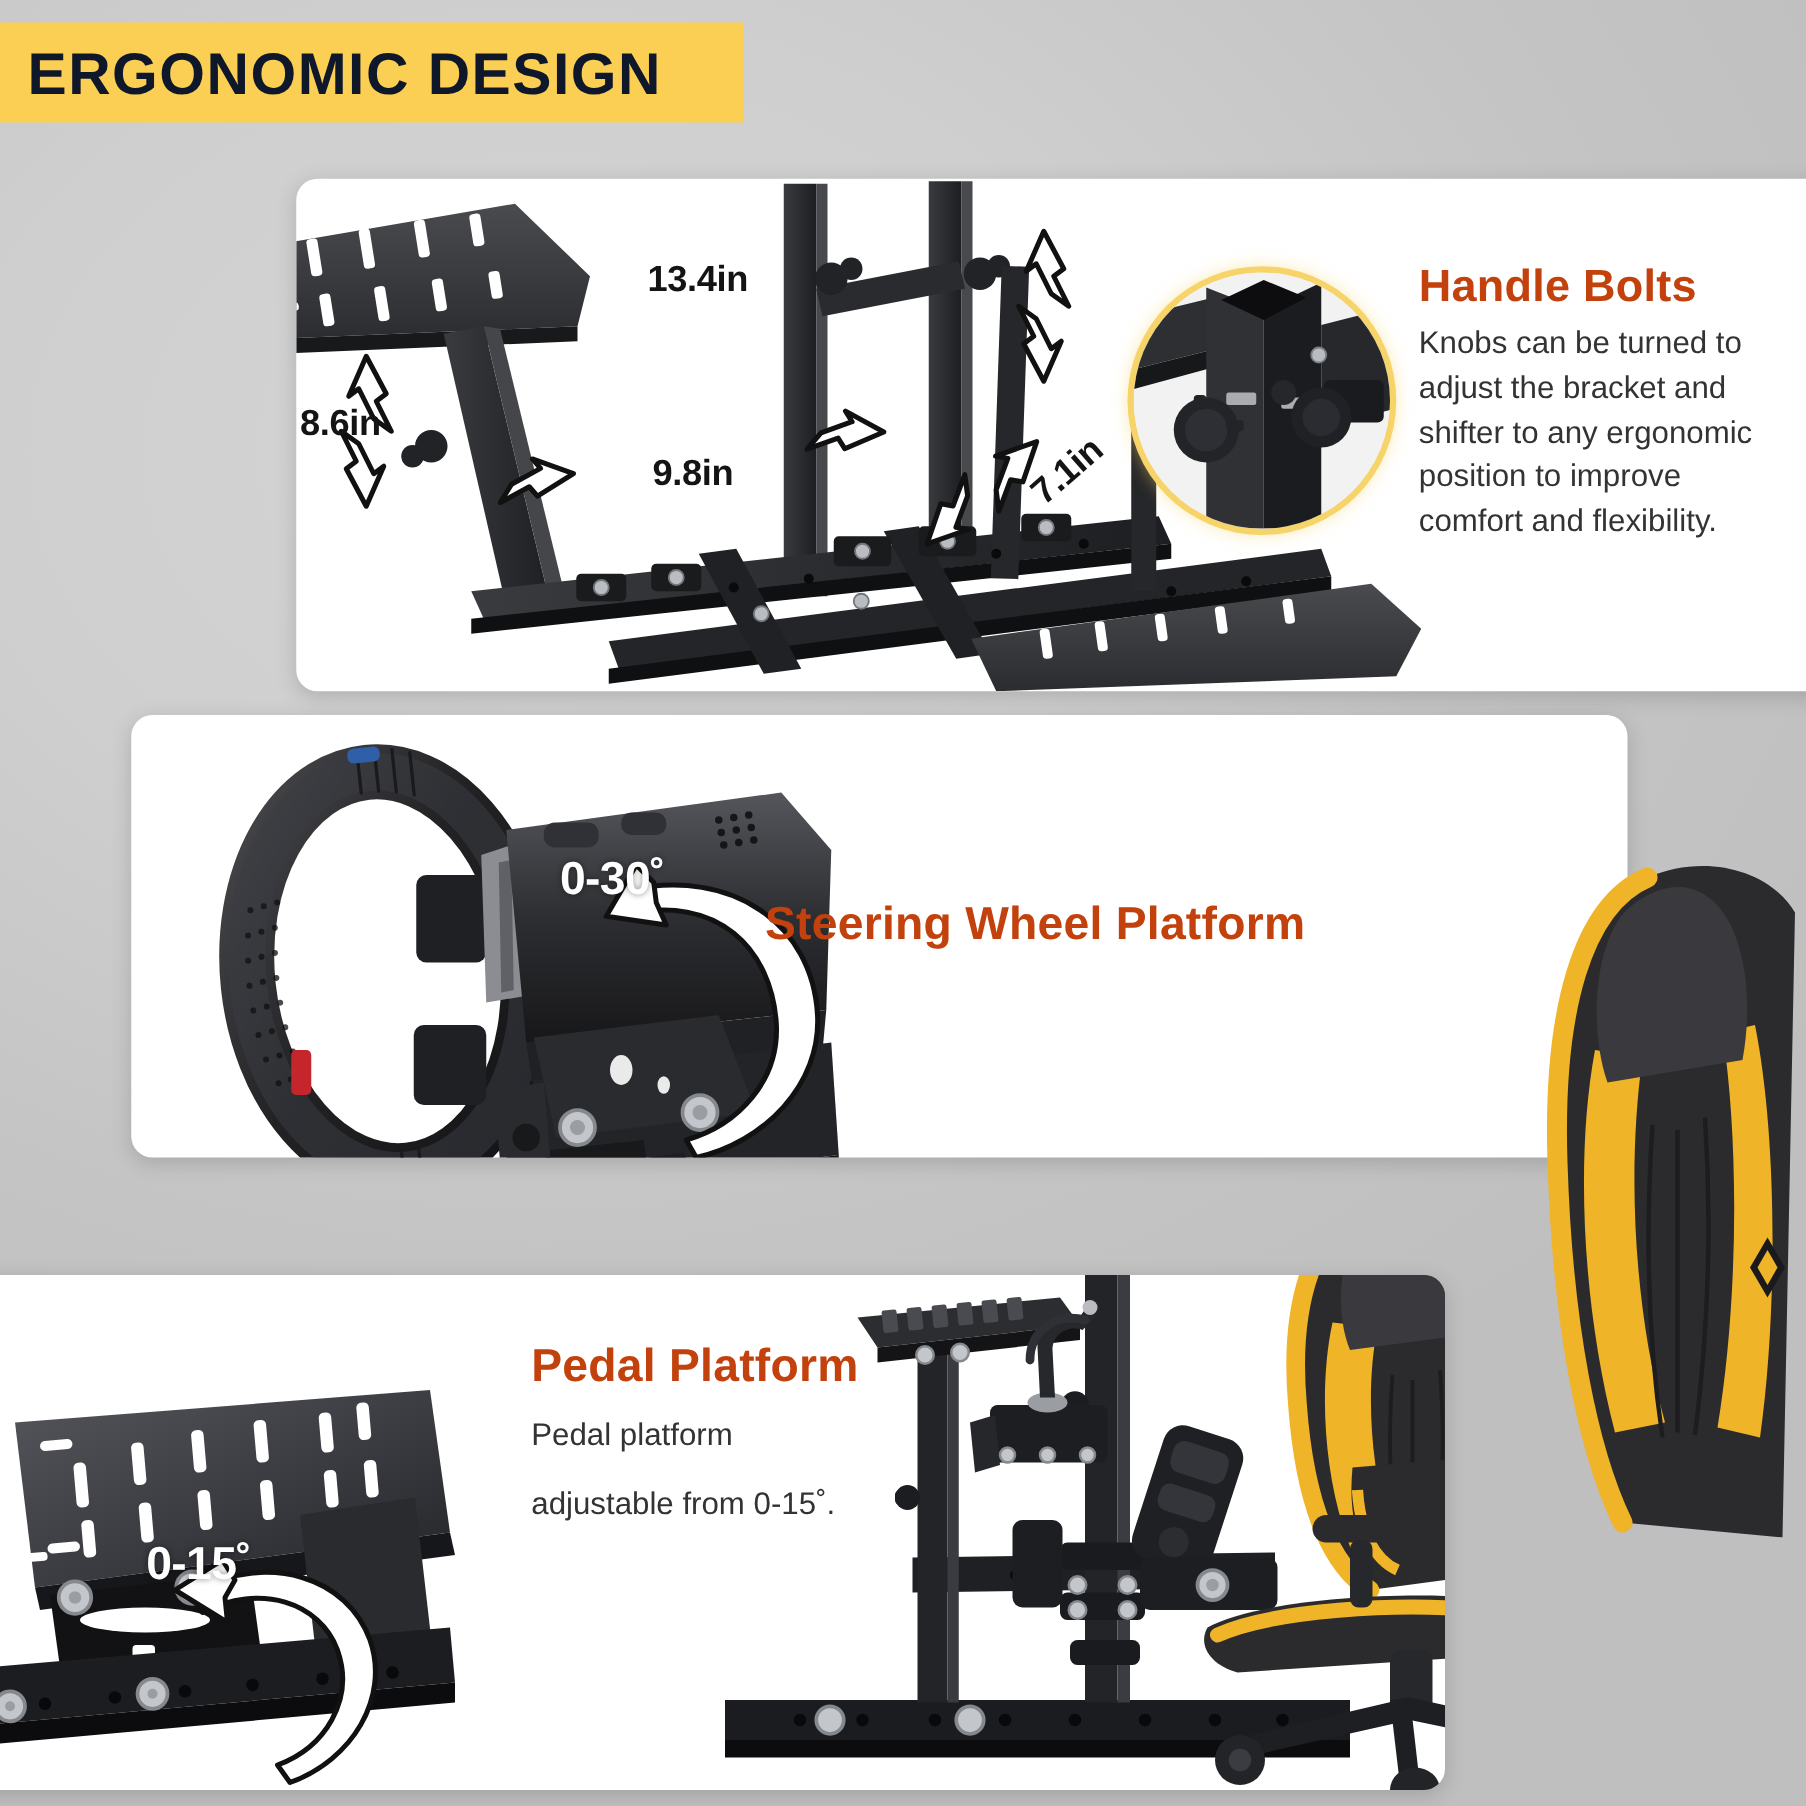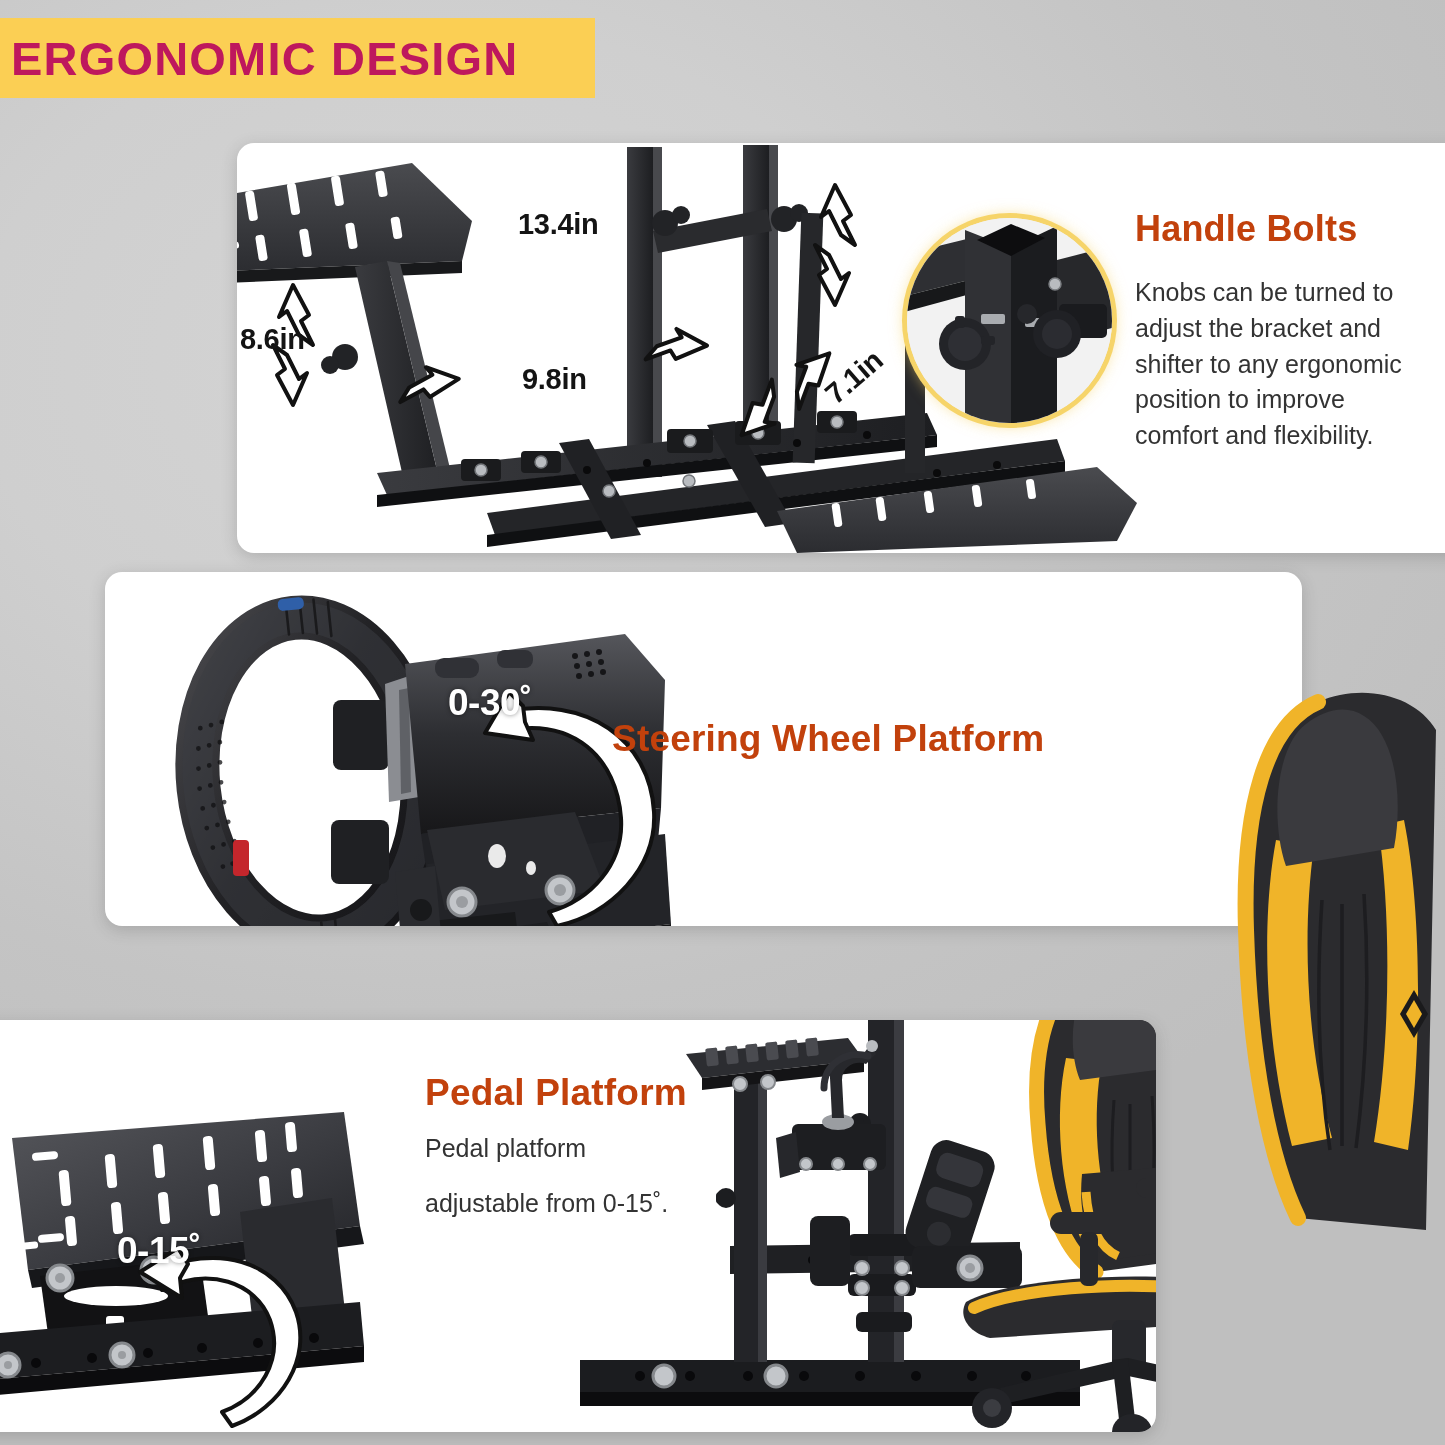--- a/index.html
+++ b/index.html
@@ -14,41 +14,41 @@
       radial-gradient(ellipse 1200px 900px at 30% 25%, #d4d4d4 0%, #cfcfcf 38%, #c4c4c4 72%, #bfbfbf 100%);
     overflow:hidden;
   }
 
   
   .banner{
     position:absolute;left:0;top:18px;width:595px;height:80px;
     background:#fbcf54;display:flex;align-items:center;
   }
   .banner-text{
-    color:#be185d;font-size:47px;font-weight:700;letter-spacing:1.2px;
-    padding-left:11px;white-space:nowrap;
+    color:#0f172a;font-size:47px;font-weight:700;letter-spacing:1.2px;
+    padding-left:22px;white-space:nowrap;
   }
 
   
   .card{
     position:absolute;background:#ffffff;border-radius:17px;
     box-shadow:0 4px 16px rgba(60,60,60,.22);
     overflow:hidden;
   }
   #card-handle{left:237px;top:143px;width:1300px;height:410px;}
   #card-wheel {left:105px;top:572px;width:1197px;height:354px;}
   #card-pedal {left:-60px;top:1020px;width:1216px;height:412px;}
 
   
   .txt{position:absolute;}
   .h-title{font-size:36px;font-weight:700;color:#c2410c;letter-spacing:.2px;}
   .h-body{font-size:25px;color:#333;line-height:1.43;font-weight:400;}
 
   #t-handle{left:1135px;top:208px;width:290px;}
-  #t-handle .h-body{margin-top:25px;}
+  #t-handle .h-body{margin-top:7px;}
 
   #t-wheel{left:612px;top:718px;width:680px;}
   #t-wheel .h-title{font-size:37px;}
   #t-wheel .h-body{margin-top:12px;font-size:25px;white-space:nowrap;}
 
   #t-pedal{left:425px;top:1072px;width:360px;}
   #t-pedal .h-title{font-size:37px;}
   #t-pedal .h-body{margin-top:14px;line-height:1.65;}
 
   

